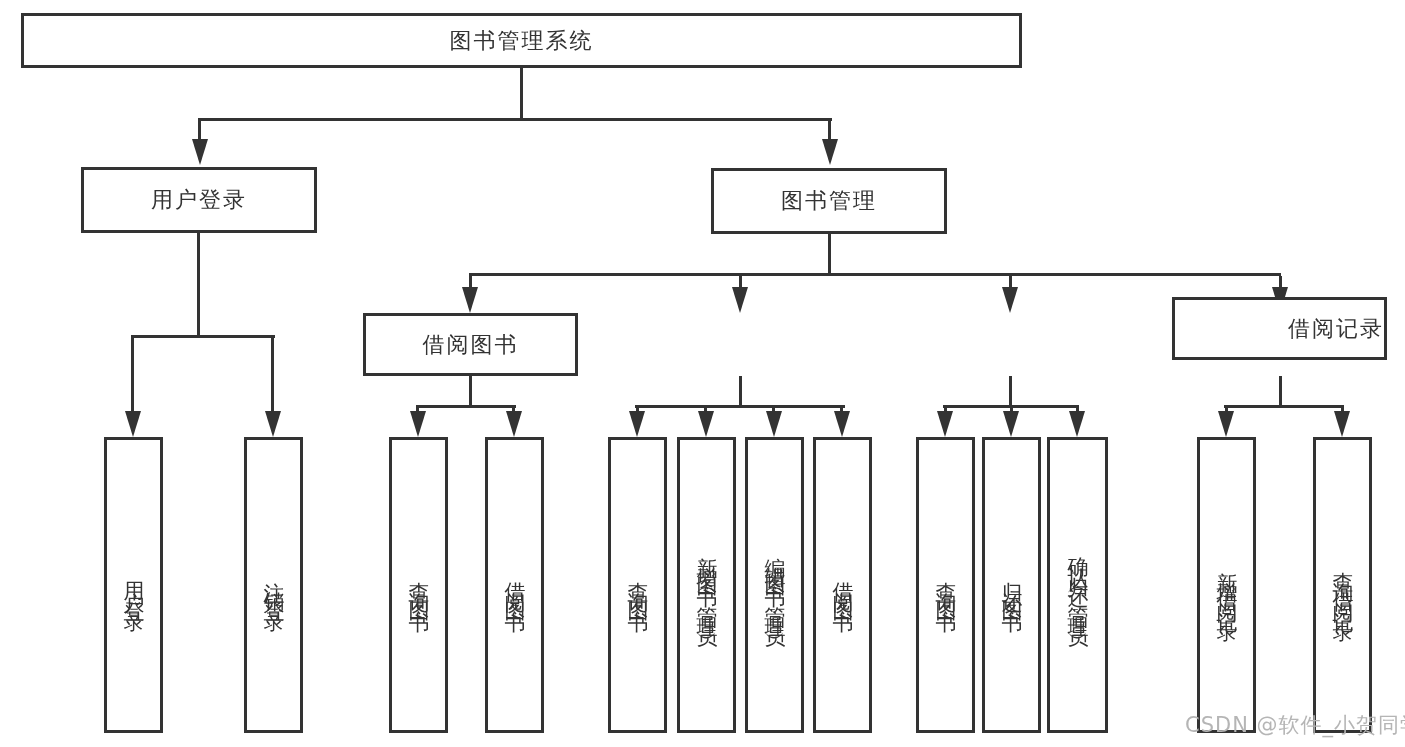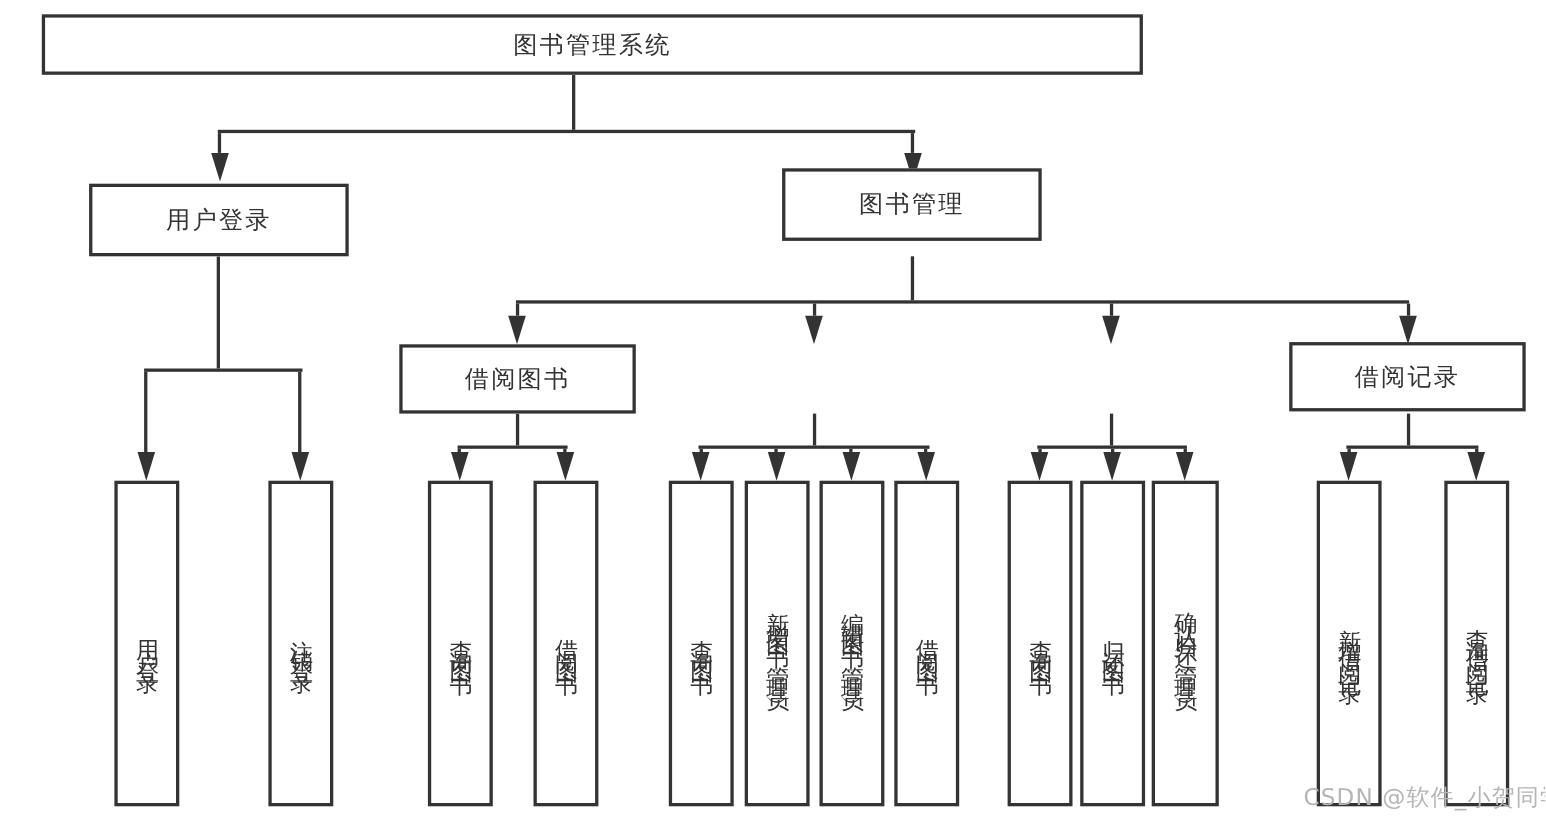--- a/index.html
+++ b/index.html
@@ -31,35 +31,35 @@
   .watermark {
     position:absolute; left:1185px; top:711px; z-index:6;
     font-size:21px; color:#b5b5b5; letter-spacing:1px; white-space:nowrap;
   }
 </style>
 </head>
 <body>
 
 <div class="stage">
 
-  <div class="box" style="left:38px; top:13px; width:1001px; height:55px;">
+  <div class="box" style="left:21px; top:13px; width:1001px; height:55px;">
     <span>图书管理系统</span>
   </div>
 
   <div class="line" style="left:520px; top:68px; width:3px; height:50px;"></div>
   <div class="line" style="left:198px; top:118px; width:634px; height:3px;"></div>
   <div class="line" style="left:198px; top:121px; width:3px; height:18px;"></div>
   <div class="arrow" style="left:192px; top:139px;"></div>
   <div class="line" style="left:828px; top:121px; width:3px; height:18px;"></div>
   <div class="arrow" style="left:822px; top:139px;"></div>
 
   <div class="box" style="left:81px; top:167px; width:236px; height:66px;">
     <span>用户登录</span>
   </div>
-  <div class="box" style="left:711px; top:153px; width:236px; height:66px;">
+  <div class="box" style="left:711px; top:168px; width:236px; height:66px;">
     <span>图书管理</span>
   </div>
 
   <div class="line" style="left:197px; top:233px; width:3px; height:102px;"></div>
   <div class="line" style="left:131px; top:335px; width:144px; height:3px;"></div>
   <div class="line" style="left:131px; top:338px; width:3px; height:73px;"></div>
   <div class="arrow" style="left:125px; top:411px;"></div>
   <div class="line" style="left:271px; top:338px; width:3px; height:73px;"></div>
   <div class="arrow" style="left:265px; top:411px;"></div>
 
@@ -70,21 +70,21 @@
   <div class="line" style="left:739px; top:276px; width:3px; height:11px;"></div>
   <div class="arrow" style="left:732px; top:287px;"></div>
   <div class="line" style="left:1009px; top:276px; width:3px; height:11px;"></div>
   <div class="arrow" style="left:1002px; top:287px;"></div>
   <div class="line" style="left:1279px; top:276px; width:3px; height:11px;"></div>
   <div class="arrow" style="left:1272px; top:287px;"></div>
 
   <div class="box" style="left:363px; top:313px; width:215px; height:63px;">
     <span>借阅图书</span>
   </div>
-  <div class="box" style="left:1172px; top:311px; width:215px; height:63px;">
+  <div class="box" style="left:1172px; top:297px; width:215px; height:63px;justify-content:flex-end;">
     <span>借阅记录</span>
   </div>
 
   <div class="line" style="left:469px; top:376px; width:3px; height:29px;"></div>
   <div class="line" style="left:416px; top:405px; width:100px; height:3px;"></div>
   <div class="line" style="left:416px; top:408px; width:3px; height:3px;"></div>
   <div class="arrow" style="left:410px; top:411px;"></div>
   <div class="line" style="left:512px; top:408px; width:3px; height:3px;"></div>
   <div class="arrow" style="left:506px; top:411px;"></div>
 

